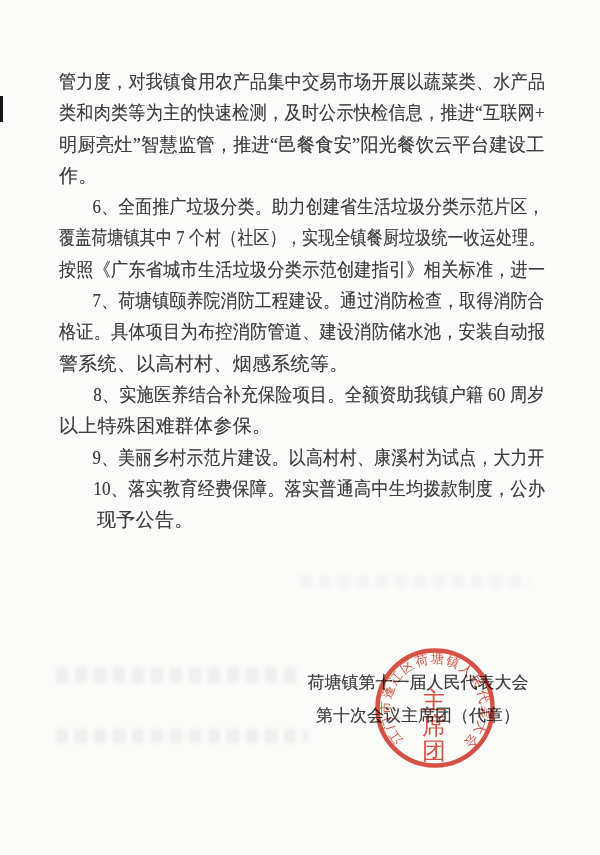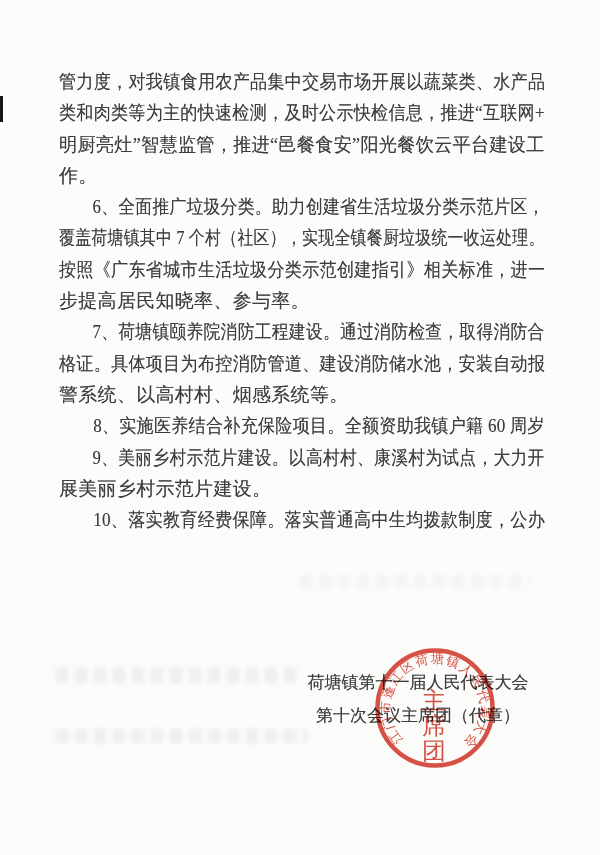--- a/index.html
+++ b/index.html
@@ -55,28 +55,28 @@
   <div class="edge-mark"></div>
 
   <div class="body-text">
       <div class="text-line" style="transform: scaleX(0.9);">管力度，对我镇食用农产品集中交易市场开展以蔬菜类、水产品</div>
       <div class="text-line" style="transform: scaleX(0.8983);">类和肉类等为主的快速检测，及时公示快检信息，推进“互联网+</div>
       <div class="text-line" style="transform: scaleX(0.9548);">明厨亮灶”智慧监管，推进“邑餐食安”阳光餐饮云平台建设工</div>
       <div class="text-line">作。</div>
       <div class="text-line indent" style="transform: scaleX(0.8836);">6、全面推广垃圾分类。助力创建省生活垃圾分类示范片区，</div>
       <div class="text-line" style="transform: scaleX(0.8379);">覆盖荷塘镇其中 7 个村（社区），实现全镇餐厨垃圾统一收运处理。</div>
       <div class="text-line" style="transform: scaleX(0.9);">按照《广东省城市生活垃圾分类示范创建指引》相关标准，进一</div>
-      <div class="text-line">步提高居民知晓率、参与率。</div>
       <div class="text-line indent" style="transform: scaleX(0.8836);">7、荷塘镇颐养院消防工程建设。通过消防检查，取得消防合</div>
       <div class="text-line" style="transform: scaleX(0.9);">格证。具体项目为布控消防管道、建设消防储水池，安装自动报</div>
       <div class="text-line">警系统、以高村村、烟感系统等。</div>
       <div class="text-line indent" style="transform: scaleX(0.8983);">8、实施医养结合补充保险项目。全额资助我镇户籍 60 周岁</div>
+      <div class="text-line">以上特殊困难群体参保。</div>
       <div class="text-line indent" style="transform: scaleX(0.8836);">9、美丽乡村示范片建设。以高村村、康溪村为试点，大力开</div>
-      <div class="text-line">展美丽乡村示范片建设。</div>
       <div class="text-line indent" style="transform: scaleX(0.9);">10、落实教育经费保障。落实普通高中生均拨款制度，公办</div>
+      <div class="text-line indent">现予公告。</div>
     </div>
 
   <div class="bleed b1"></div>
   <div class="bleed b2"></div>
   <div class="bleed b3"></div>
 
   <div class="signature">
     <div class="sig-line">荷塘镇第十一届人民代表大会</div>
     <div class="sig-line">第十次会议主席团（代章）</div>
   </div>

